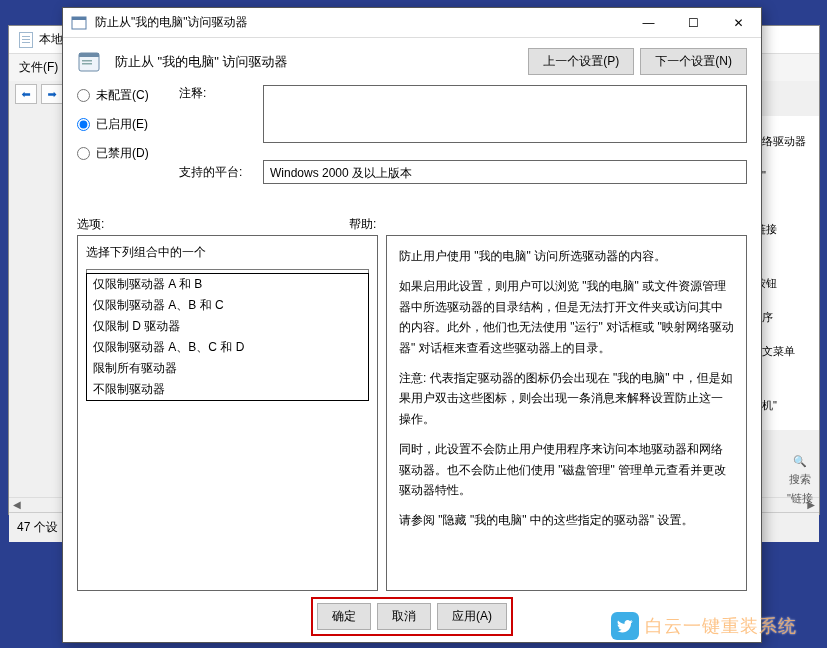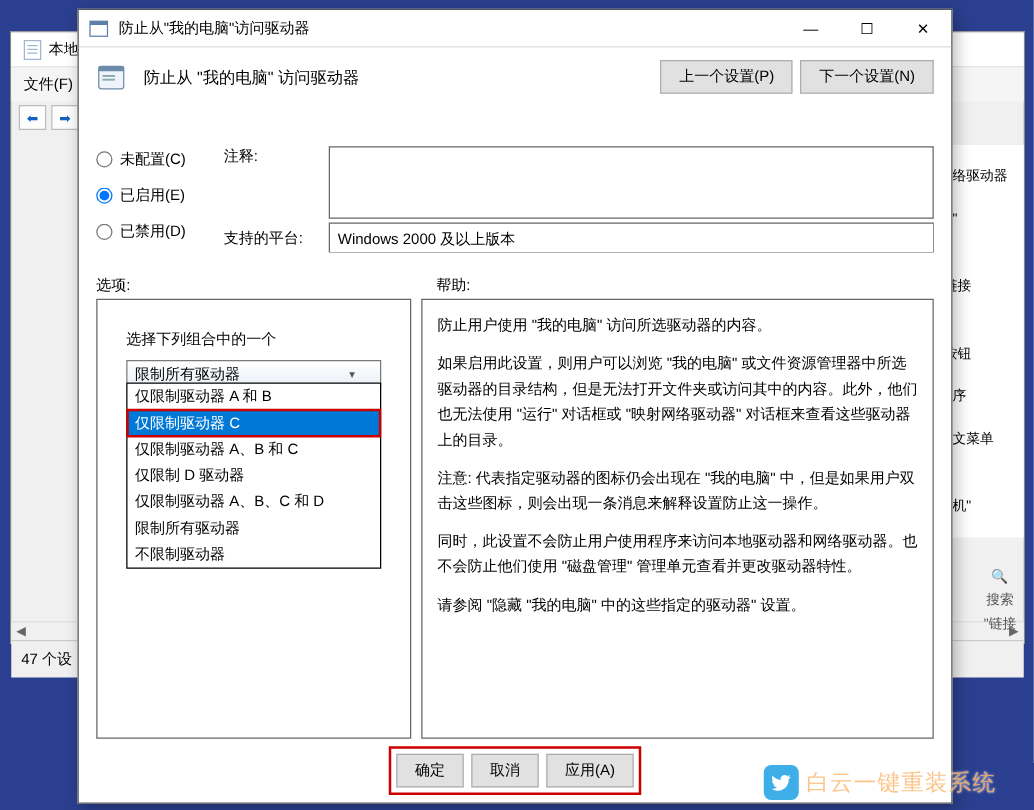--- a/index.html
+++ b/index.html
@@ -28,43 +28,43 @@
 .titlebar-controls { display: flex; }
 .tb-btn { width: 45px; height: 29px; display: flex; align-items: center; justify-content: center; font-size: 12px; background: transparent; border: none; cursor: default; }
 
 .header-row { display: flex; align-items: center; padding: 10px 14px; gap: 14px; }
 .header-icon { width: 24px; height: 24px; }
 .header-title { flex: 0 0 auto; font-size: 13px; }
 .header-spacer { flex: 1; }
 .header-btns { display: flex; gap: 6px; }
 .btn { background: #e1e1e1; border: 1px solid #adadad; padding: 4px 14px; font-size: 12px; cursor: default; font-family: inherit; }
 
-.body-grid { display: grid; grid-template-columns: 96px 78px 1fr; gap: 0 6px; padding: 0 14px 8px; align-items: start; margin-top: 32px; }
+.body-grid { display: grid; grid-template-columns: 96px 78px 1fr; gap: 14px 6px; padding: 0 14px 8px; align-items: start; }
 .radio-col { grid-column: 1; grid-row: 1 / span 3; display: flex; flex-direction: column; gap: 12px; padding-top: 2px; }
 .radio-item { display: flex; align-items: center; gap: 6px; }
 .radio-item input { margin: 0; }
 .lbl-col { grid-column: 2; }
 .field-col { grid-column: 3; }
 .textarea-comment { width: 100%; height: 58px; border: 1px solid #666; resize: none; font-family: inherit; font-size: 12px; }
 .platform-box { width: 100%; border: 1px solid #666; padding: 4px 6px; height: 24px; background: #fff; font-size: 12px; overflow-y: auto; }
 .platform-wrap { position: relative; }
 
 .labels-row { display: flex; padding: 10px 14px 2px; align-items: flex-end; }
 .labels-row .l1 { width: 272px; }
 .labels-row .l2 { flex: 1; }
 
 .main-split { display: flex; gap: 8px; padding: 0 14px; flex: 1; min-height: 0; }
-.left-pane { width: 252px; border: 1px solid #666; padding: 23px; background: #fff; }
+.left-pane { width: 301px; border: 1px solid #666; padding: 8px; background: #fff; }
 .right-pane { flex: 1; border: 1px solid #666; padding: 10px 12px; background: #fff; overflow: auto; line-height: 1.7; }
 .right-pane p { margin-bottom: 10px; }
 
 .combo-wrap { position: relative; margin-top: 8px; }
 .combo { width: 100%; border: 1px solid #7a7a7a; background: linear-gradient(#fff,#e8f0f8); padding: 3px 20px 3px 6px; height: 22px; display: flex; align-items: center; justify-content: space-between; font-size: 12px; }
 .combo .arrow { font-size: 9px; color: #555; }
-.dropdown { position: absolute; top: 18px; left: 0; width: 100%; border: 1px solid #000; background: #fff; z-index: 10; }
+.dropdown { position: absolute; top: 4px; left: 0; width: 100%; border: 1px solid #000; background: #fff; z-index: 10; }
 .dropdown-item { padding: 2px 6px; font-size: 12px; }
 .dropdown-item.selected { background: #0078d7; color: #fff; outline: 2px solid #c00; outline-offset: -1px; }
 
 .footer { display: flex; justify-content: center; gap: 6px; padding: 10px 12px; }
 .footer-highlight { outline: 2px solid #c00; outline-offset: 2px; padding: 2px; display: flex; gap: 6px; }
 
 .watermark { position: absolute; right: 30px; bottom: 8px; display: flex; align-items: center; gap: 6px; opacity: 0.85; pointer-events: none; }
 .wm-icon { width: 28px; height: 28px; background: #1ca0e3; border-radius: 6px; display: flex; align-items: center; justify-content: center; }
 .wm-text { font-size: 18px; color: #fdba74; text-shadow: 0 0 2px #fff; letter-spacing: 1px; }
 
@@ -174,21 +174,20 @@
   <div class="main-split">
     <div class="left-pane">
       <div>选择下列组合中的一个</div>
       <div class="combo-wrap">
         <div class="combo">
           <span>限制所有驱动器</span>
           <span class="arrow">▾</span>
         </div>
         <div class="dropdown">
           <div class="dropdown-item">仅限制驱动器 A 和 B</div>
-          <div class="dropdown-item selected">仅限制驱动器 C</div>
           <div class="dropdown-item">仅限制驱动器 A、B 和 C</div>
           <div class="dropdown-item">仅限制 D 驱动器</div>
           <div class="dropdown-item">仅限制驱动器 A、B、C 和 D</div>
           <div class="dropdown-item">限制所有驱动器</div>
           <div class="dropdown-item">不限制驱动器</div>
         </div>
       </div>
     </div>
     <div class="right-pane">
       <p>防止用户使用 "我的电脑" 访问所选驱动器的内容。</p>

